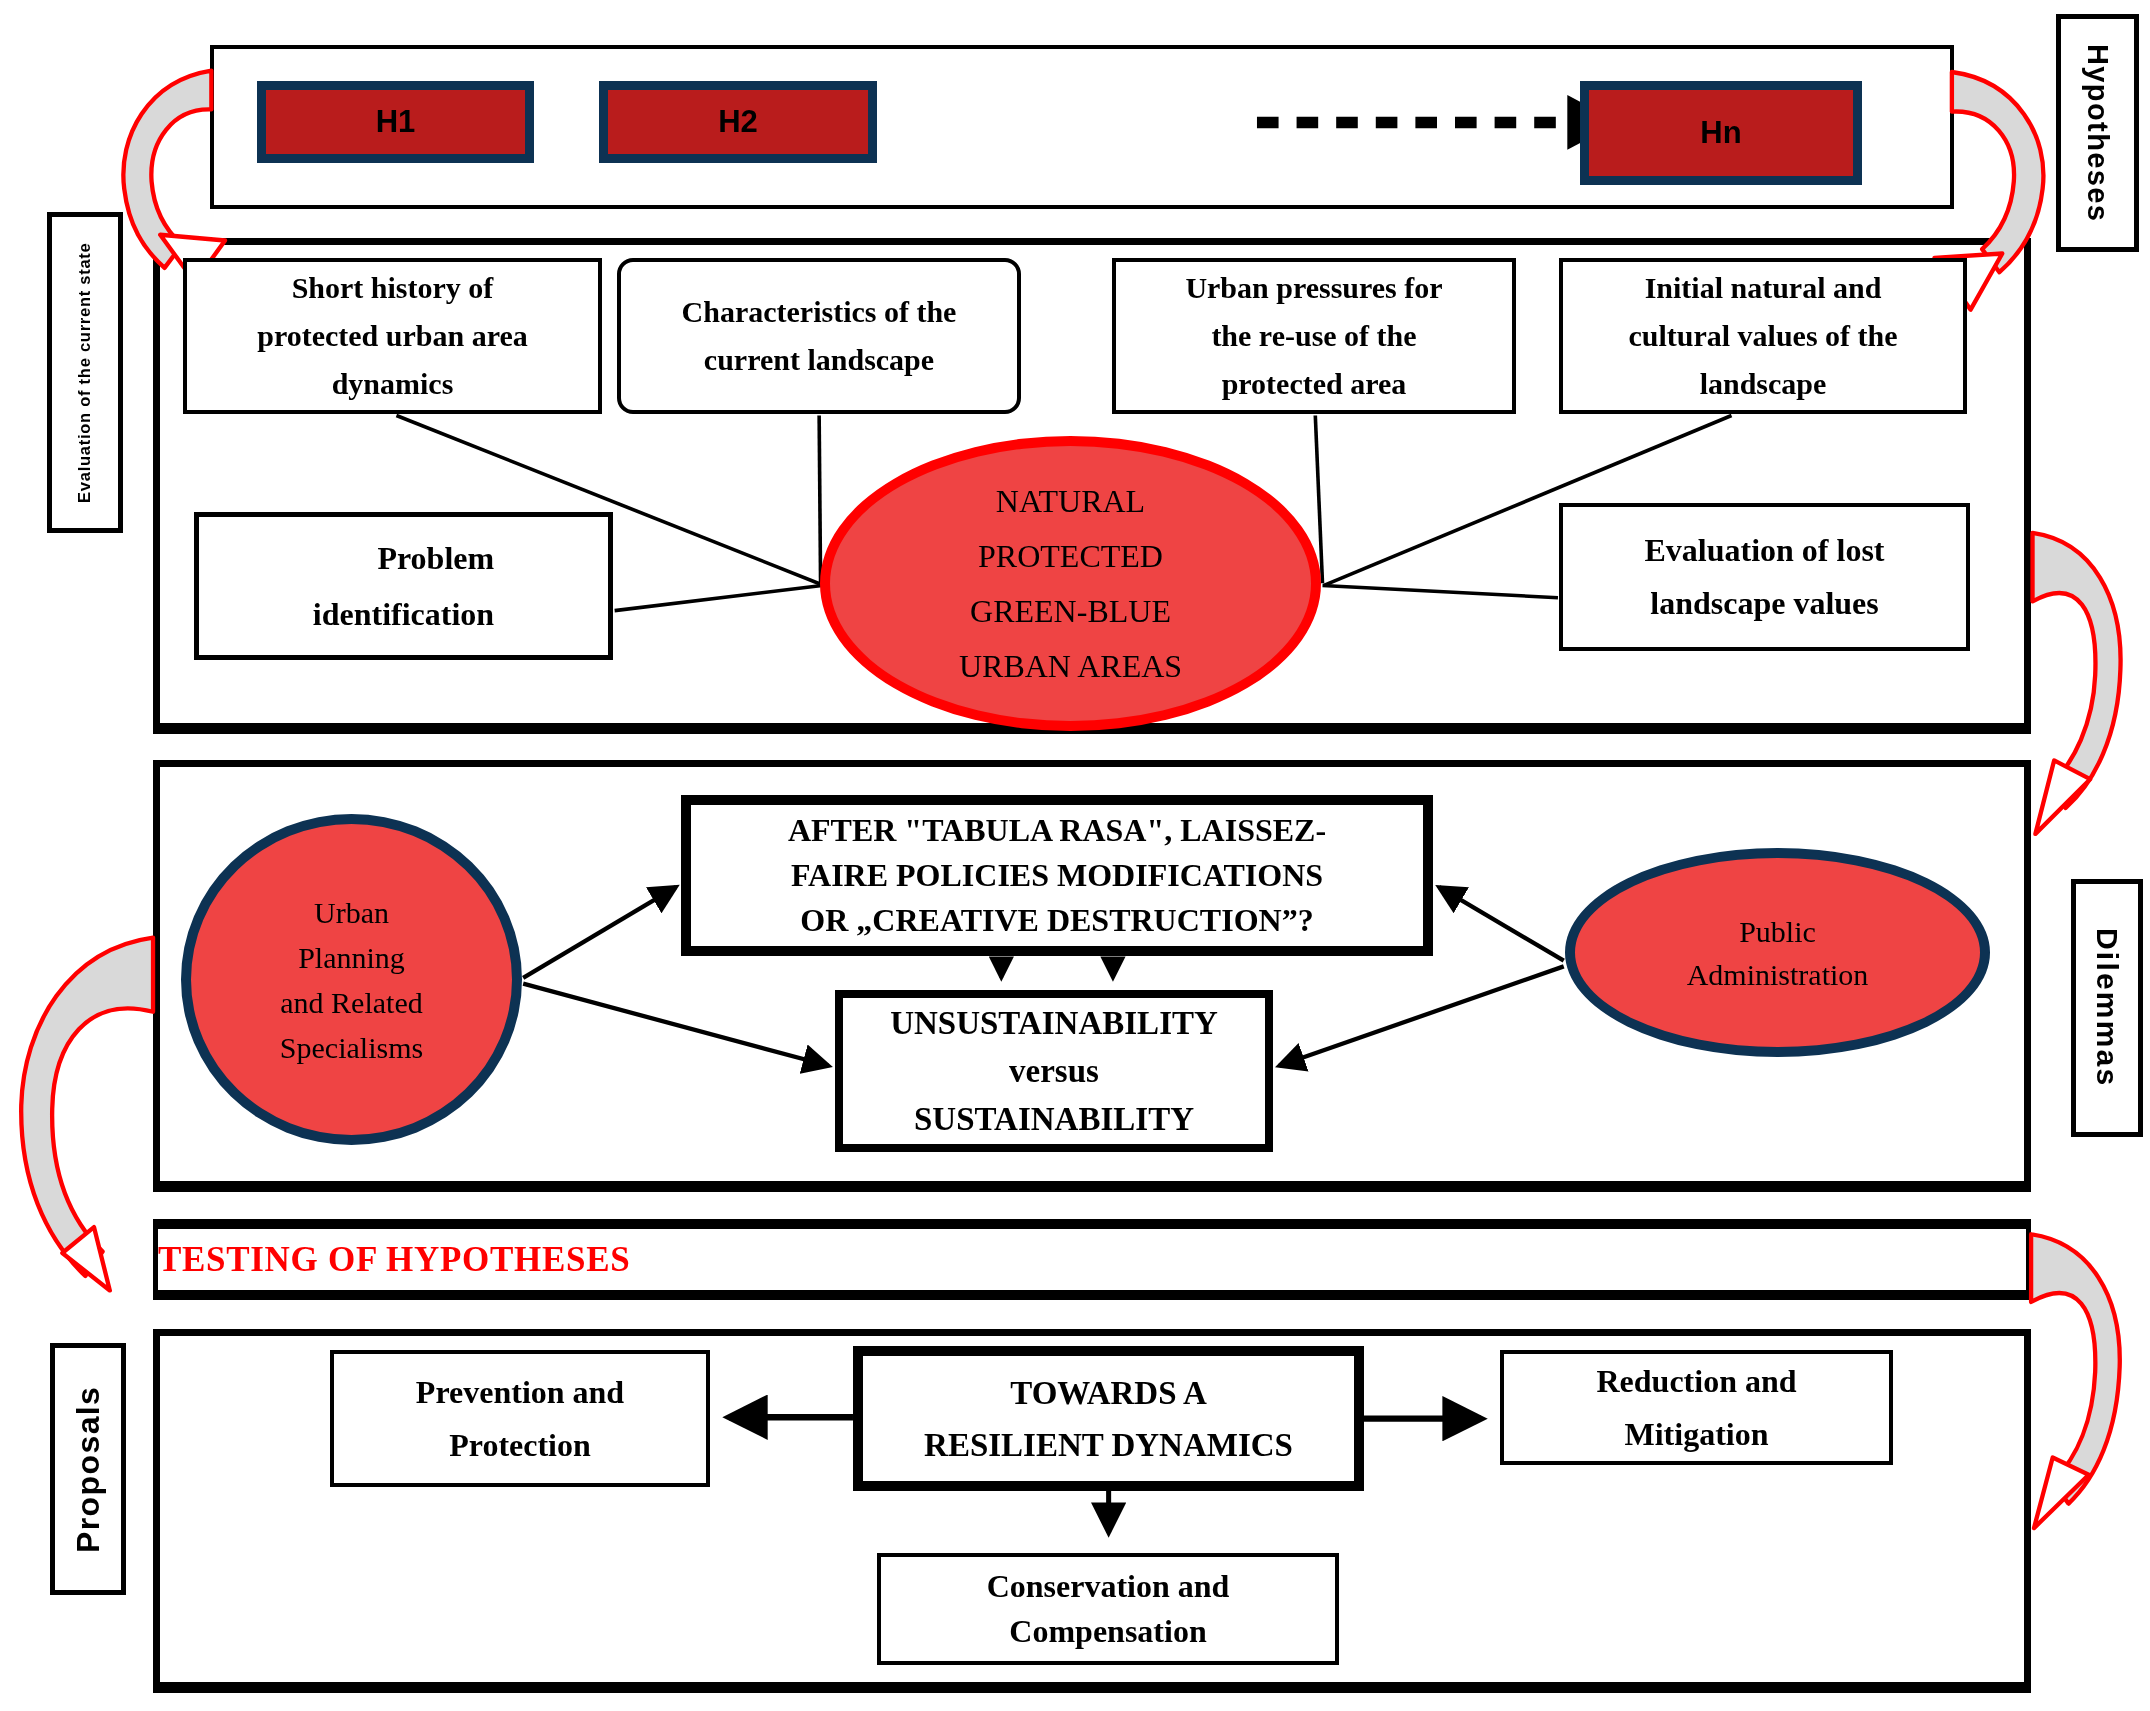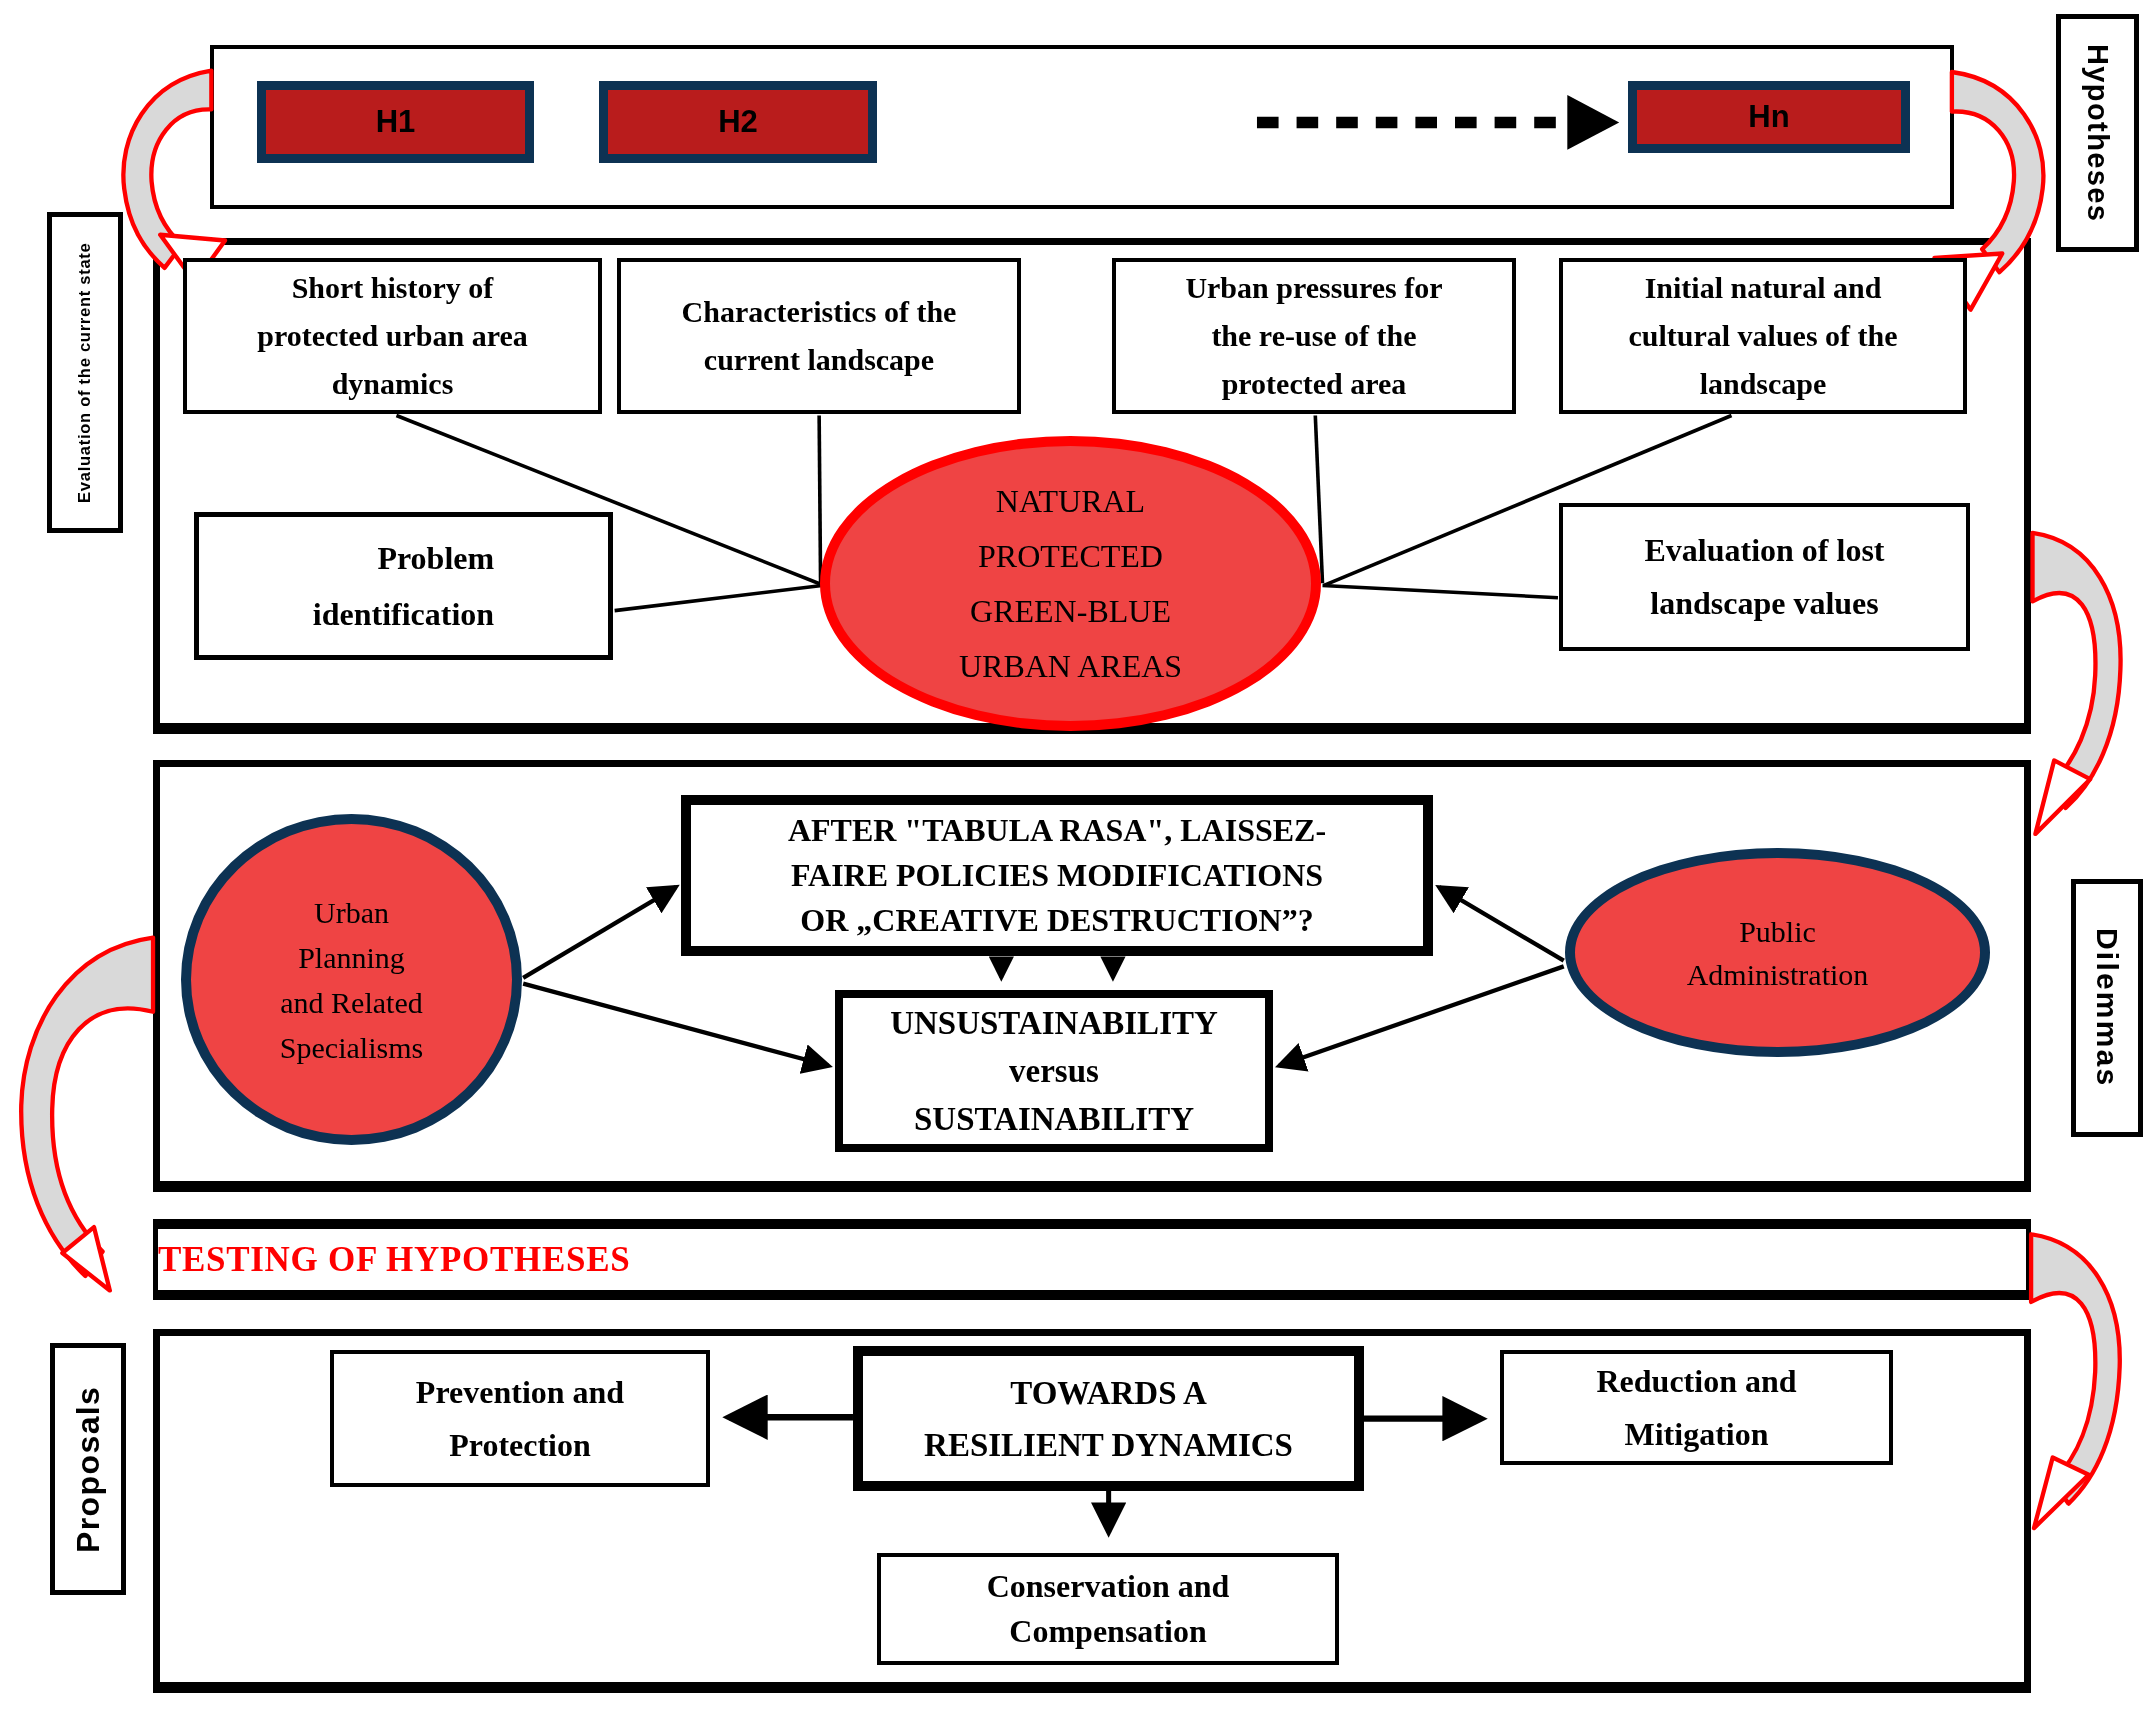--- a/index.html
+++ b/index.html
@@ -89,30 +89,30 @@
       <path d="M 212 1302 C 95 1318 32 1425 29 1535 C 27 1638 62 1718 118 1772 L 142 1738 C 95 1692 70 1628 72 1540 C 74 1448 122 1382 212 1405 Z" fill="#d9d9d9"></path>
       <path d="M 152 1792 L 86 1740 L 130 1704 Z" fill="#fff"></path>
 
       <path d="M 2820 1714 C 2902 1726 2946 1800 2943 1898 C 2940 1990 2910 2052 2872 2088 L 2850 2058 C 2884 2024 2906 1972 2909 1905 C 2912 1818 2884 1772 2820 1808 Z" fill="#d9d9d9"></path>
       <path d="M 2824 2122 L 2900 2048 L 2850 2024 Z" fill="#fff"></path>
     </g>
   </svg>
 
   <div class="abs hbox" style="left:257px;top:81px;width:277px;height:82px;">H1</div>
   <div class="abs hbox" style="left:599px;top:81px;width:278px;height:82px;">H2</div>
-  <div class="abs hbox" style="left:1628px;top:81px;width:282px;height:72px;">Hn</div>
+  <div class="abs hbox" style="left:1580px;top:81px;width:282px;height:104px;">Hn</div>
 
   <div class="abs vlabel vert-down" style="left:2056px;top:14.4px;width:83px;height:238px;font-size:29px;letter-spacing:1.4px;">Hypotheses</div>
 
   <div class="abs vlabel vert-up" style="left:47px;top:212px;width:76px;height:321px;font-size:16.6px;letter-spacing:0.7px;">Evaluation of the current state</div>
 
   <div class="abs tbox" style="left:183px;top:258px;width:419px;height:156px;font-size:30px;line-height:48px;">Short history of
 protected urban area
 dynamics</div>
-  <div class="abs tbox" style="left:617px;top:258px;width:404px;height:156px;font-size:30px;line-height:48px;">Characteristics of the
+  <div class="abs tbox" style="left:617px;top:258px;width:404px;height:156px;font-size:30px;line-height:48px;border-radius:16px;">Characteristics of the
 current landscape</div>
   <div class="abs tbox" style="left:1112px;top:258px;width:404px;height:156px;font-size:30px;line-height:48px;">Urban pressures for
 the re-use of the
 protected area</div>
   <div class="abs tbox" style="left:1559px;top:258px;width:408px;height:156px;font-size:30px;line-height:48px;">Initial natural and
 cultural values of the
 landscape</div>
 
   <div class="abs tbox" style="left:194px;top:512px;width:419px;height:148px;font-size:32px;line-height:56px;border-width:5px;text-align:right;">Problem
 identification</div>

